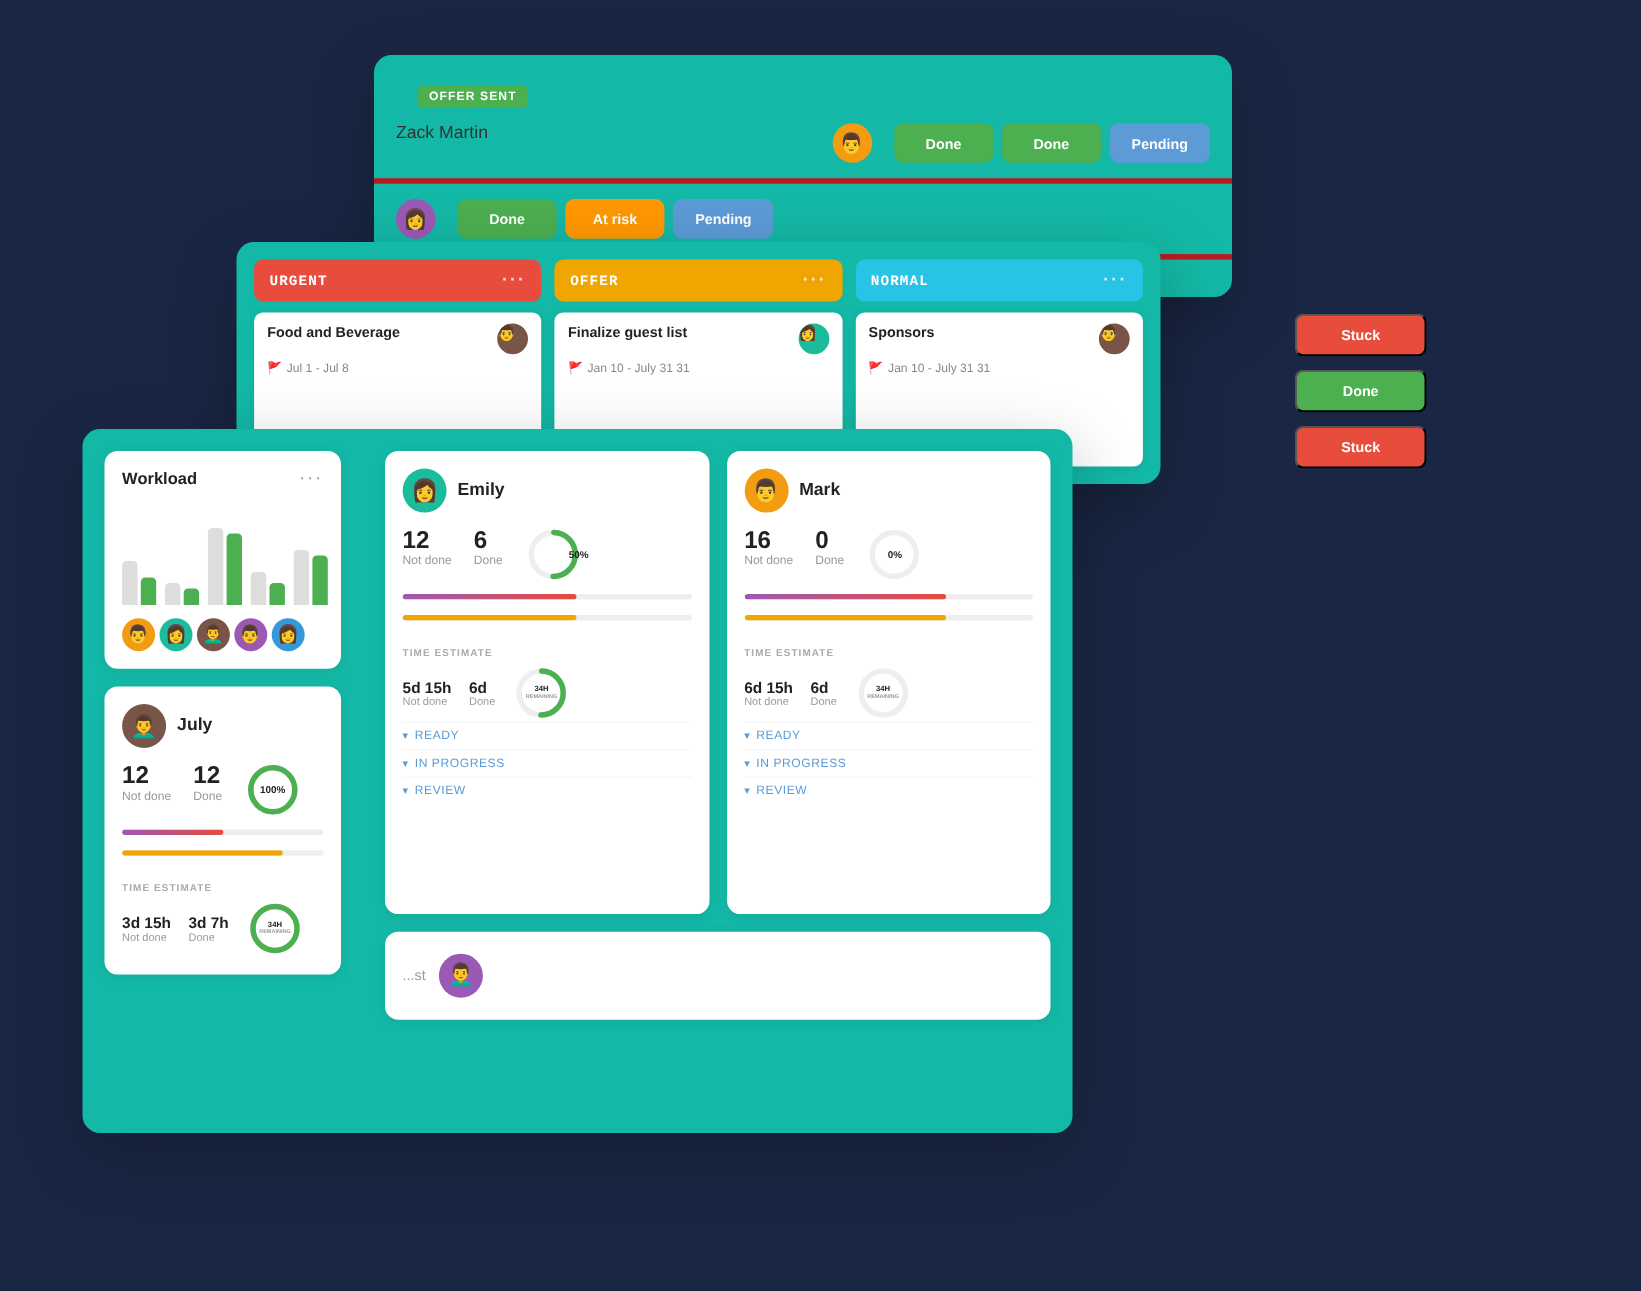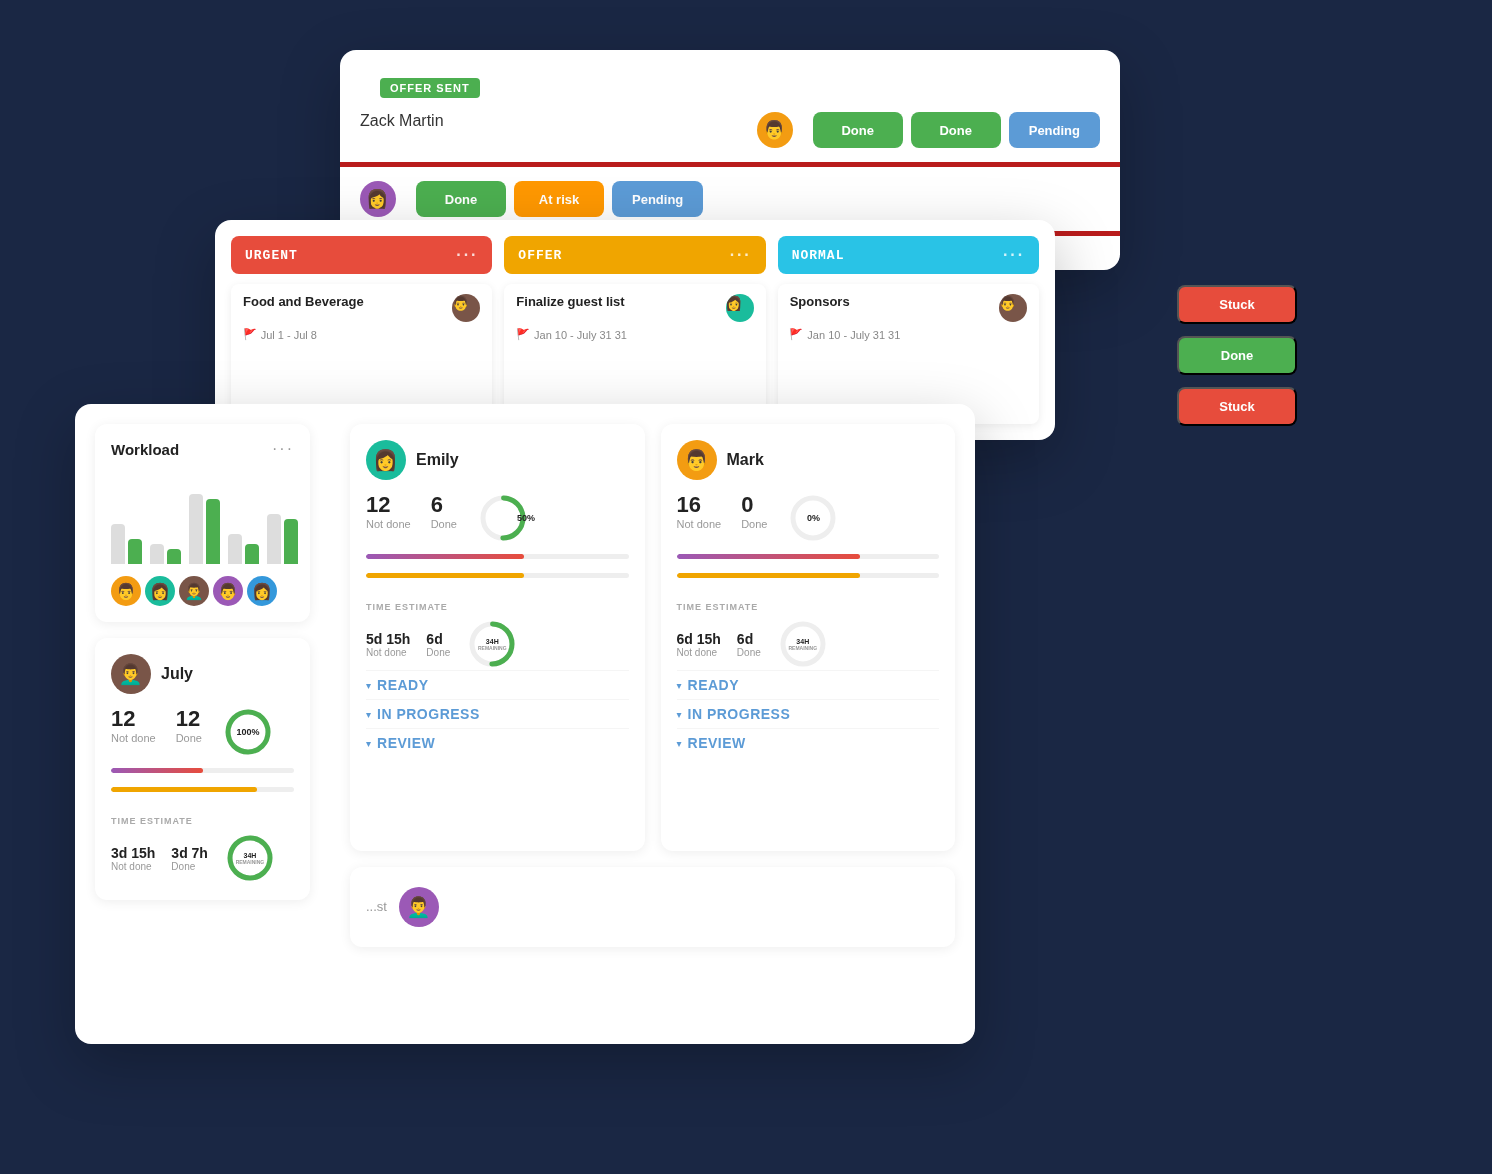--- a/index.html
+++ b/index.html
@@ -7,21 +7,21 @@
       width: 1492px;
       height: 1174px;
       background: #1a2744;
       font-family: -apple-system, BlinkMacSystemFont, 'Segoe UI', sans-serif;
       overflow: hidden;
       position: relative;
     }
 
     
     .panel {
-      background: #ffffff;
+      background: #14b8a6;
       border-radius: 16px;
       box-shadow: 0 20px 60px rgba(0,0,0,0.25);
       position: absolute;
     }
 
     
     .panel-back {
       width: 780px;
       height: 220px;
       top: 50px;
@@ -181,21 +181,21 @@
       padding: 10px 0;
     }
     .s-stuck { background: #e74c3c; }
     .s-done { background: #4caf50; }
     .s-stuck2 { background: #e74c3c; }
 
     
     .panel-front {
       width: 900px;
       height: 640px;
-      top: 404px;
+      top: 390px;
       left: 75px;
       z-index: 3;
       padding: 0;
       overflow: hidden;
     }
     .front-inner {
       display: flex;
       height: 100%;
     }
 
@@ -381,22 +381,22 @@
     }
     .expand-row {
       display: flex;
       align-items: center;
       gap: 6px;
       padding: 6px 0;
       border-top: 1px solid #f5f5f5;
       cursor: pointer;
     }
     .expand-label {
-      font-size: 14px;
-      font-weight: 700;
+      font-size: 11px;
+      font-weight: 400;
       color: #5c9bd6;
       letter-spacing: 0.5px;
     }
     .chevron-down {
       color: #5c9bd6;
       font-size: 10px;
     }
 
     
     .av-orange { background: #f39c12; }

